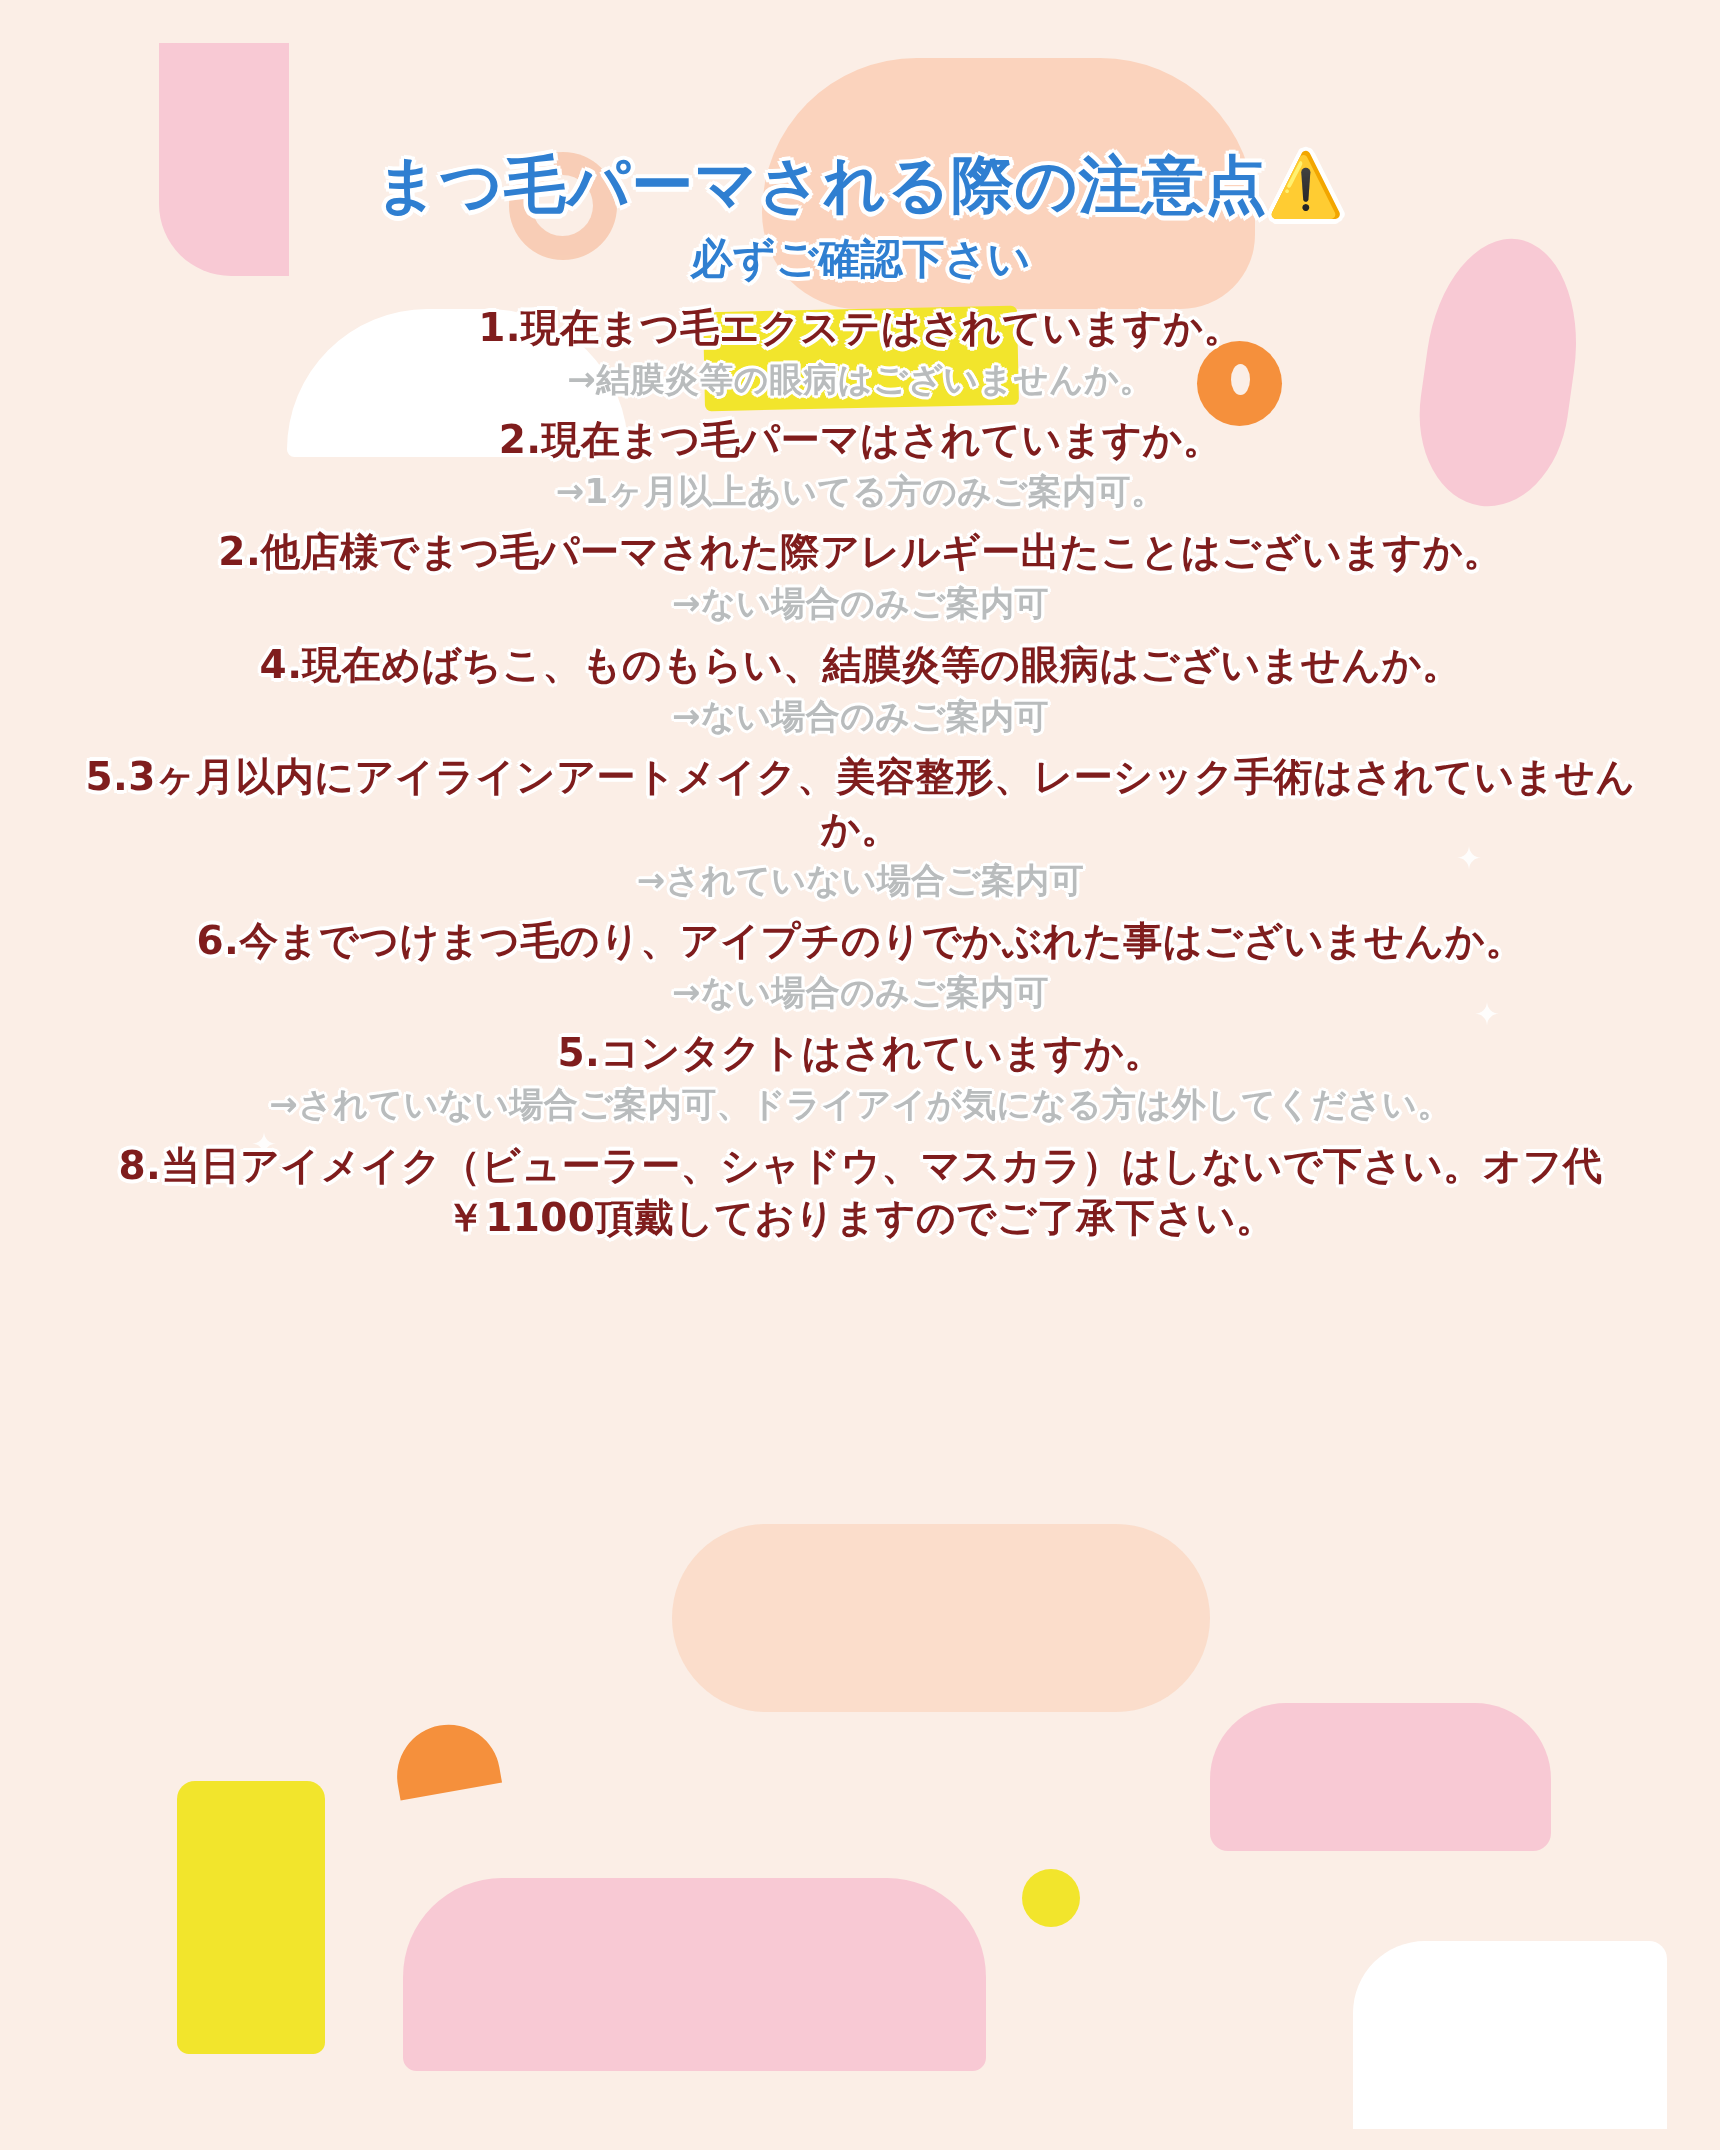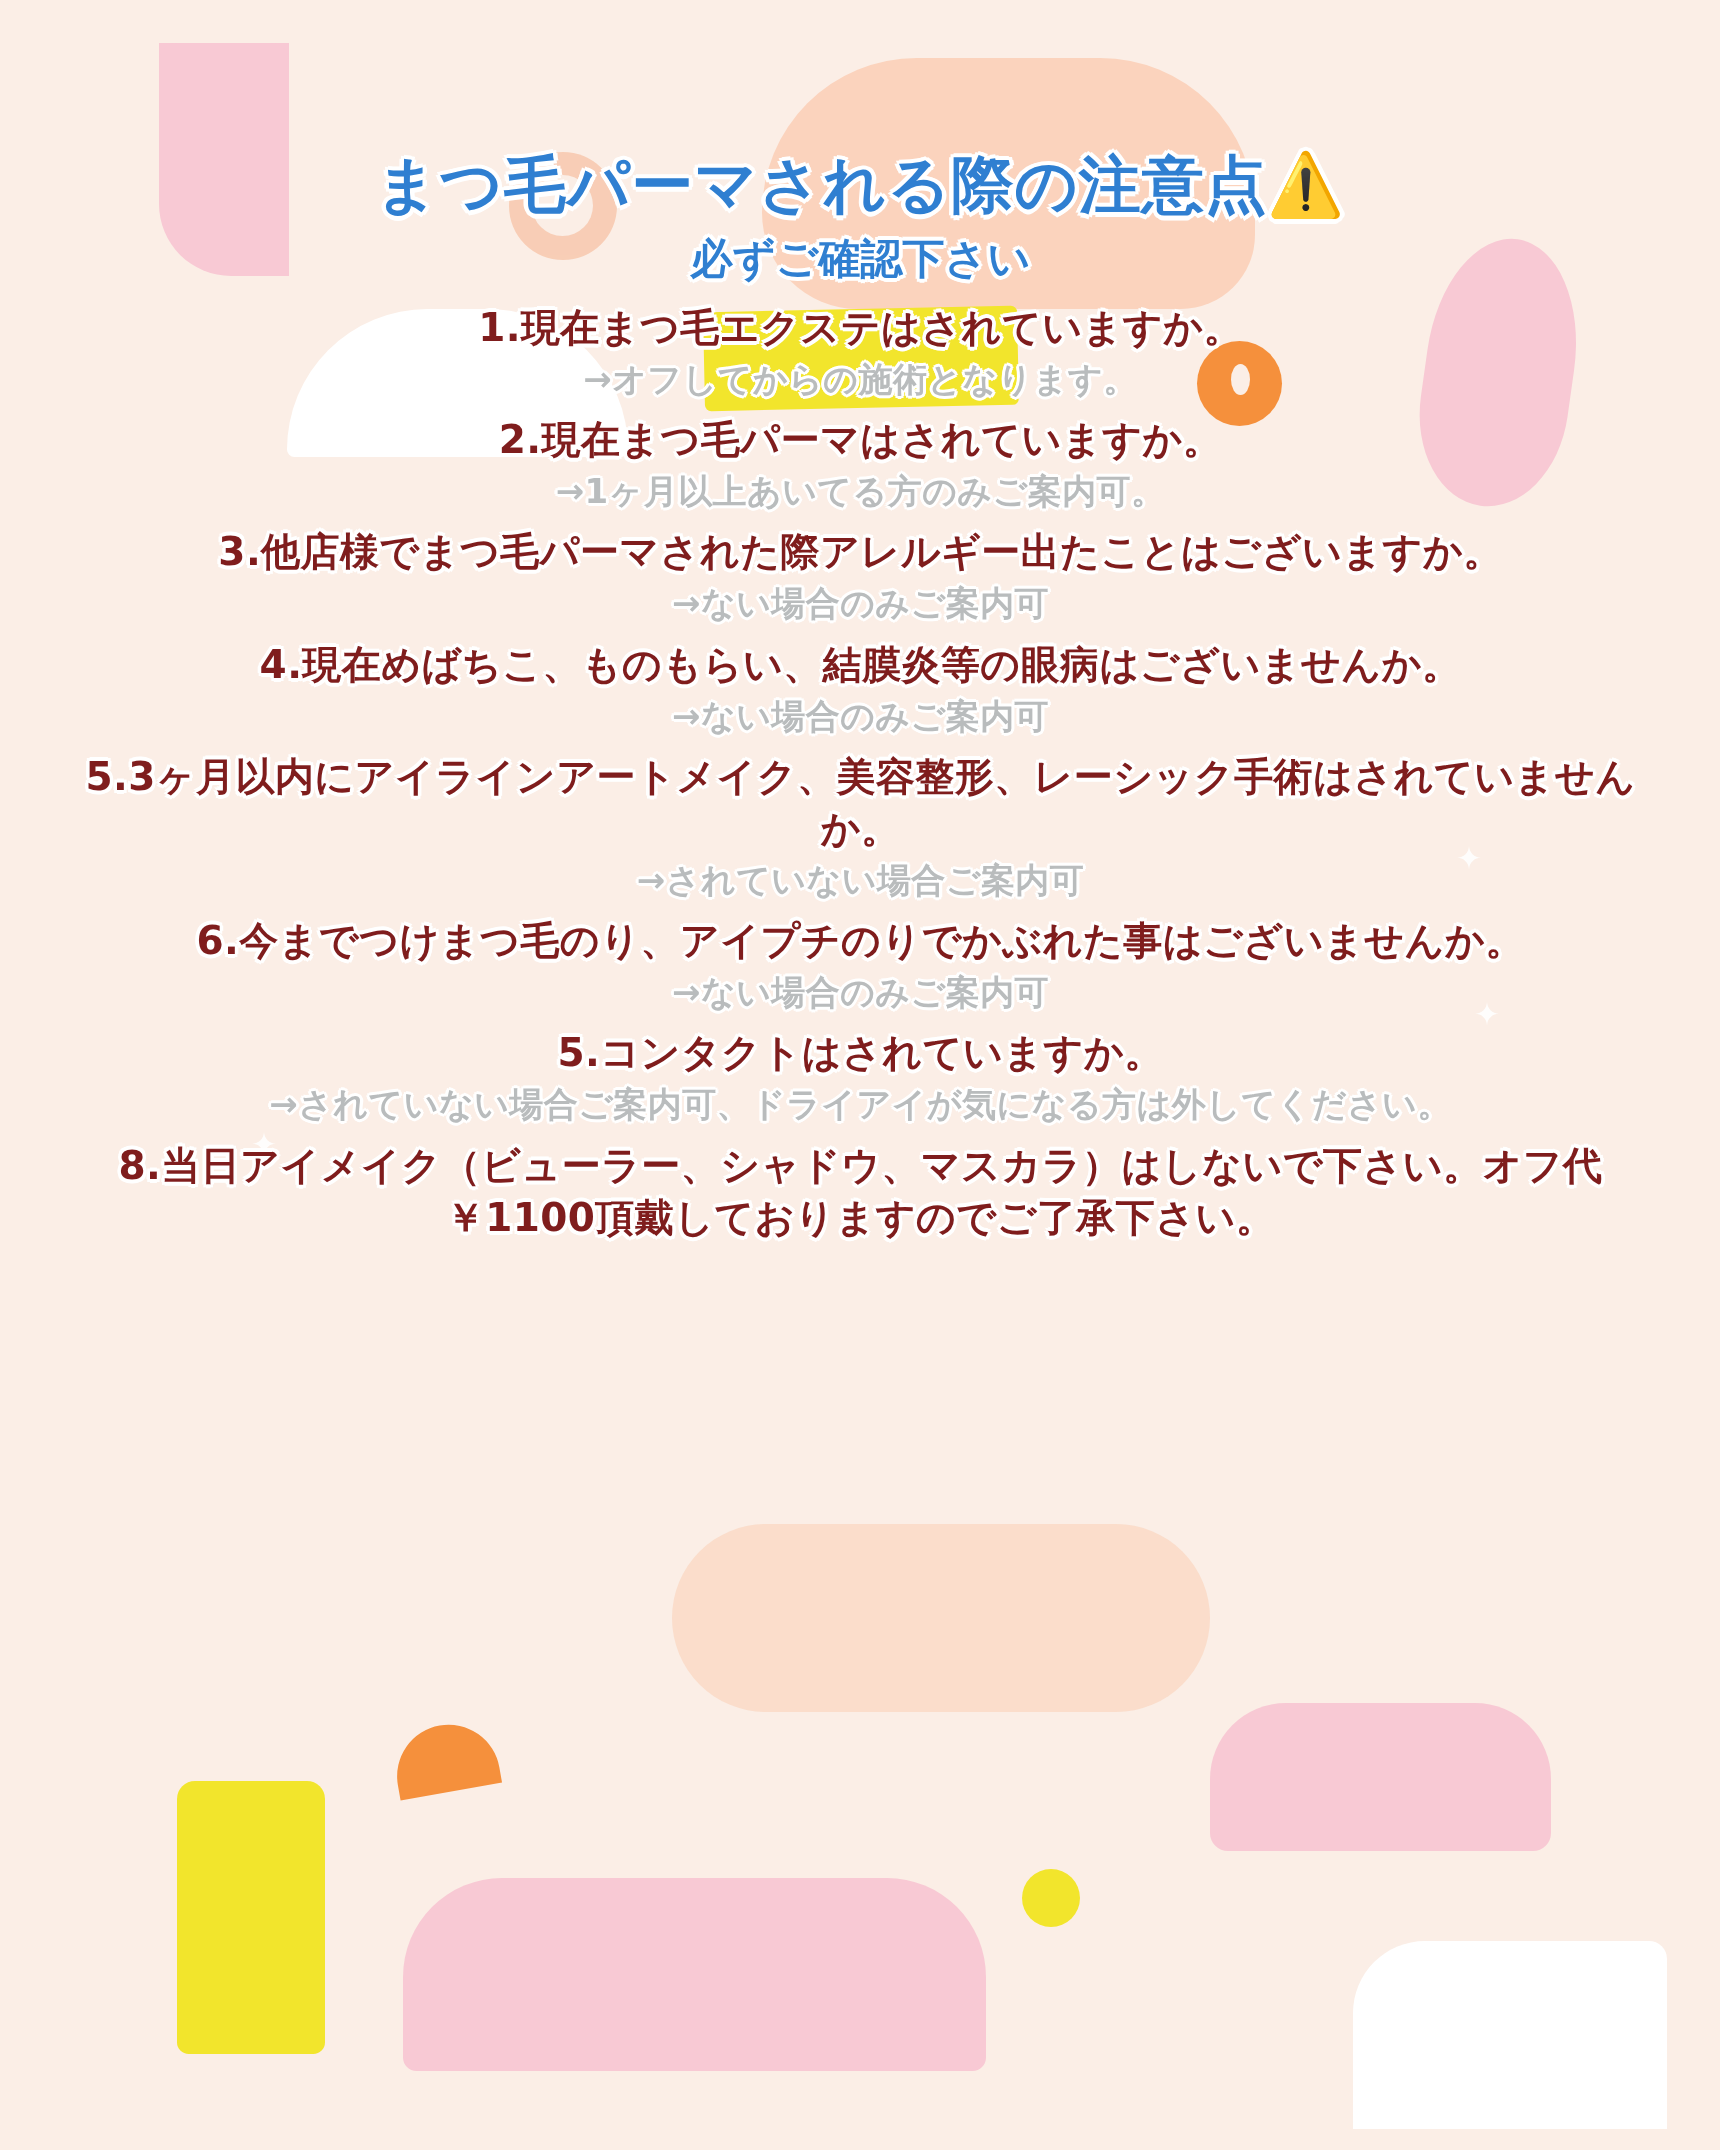--- a/index.html
+++ b/index.html
@@ -228,30 +228,30 @@
   <div class="content">
 
     <h1 class="title"><span>まつ毛パーマされる際の注意点</span><span class="warn">⚠️</span></h1>
 
     <h2 class="subtitle">必ずご確認下さい</h2>
 
     <ul class="qa-list">
 
       <li class="qa-item">
         <p class="q">1.現在まつ毛エクステはされていますか。</p>
-        <p class="a">→オフしてからの施術となります。</p>
+        <p class="a">→結膜炎等の眼病はございませんか。</p>
       </li>
 
       <li class="qa-item">
         <p class="q">2.現在まつ毛パーマはされていますか。</p>
         <p class="a">→1ヶ月以上あいてる方のみご案内可。</p>
       </li>
 
       <li class="qa-item">
-        <p class="q">3.他店様でまつ毛パーマされた際アレルギー出たことはございますか。</p>
+        <p class="q">2.他店様でまつ毛パーマされた際アレルギー出たことはございますか。</p>
         <p class="a">→ない場合のみご案内可</p>
       </li>
 
       <li class="qa-item">
         <p class="q">4.現在めばちこ、ものもらい、結膜炎等の眼病はございませんか。</p>
         <p class="a">→ない場合のみご案内可</p>
       </li>
 
       <li class="qa-item">
         <p class="q">5.3ヶ月以内にアイラインアートメイク、美容整形、レーシック手術はされていませんか。</p>

